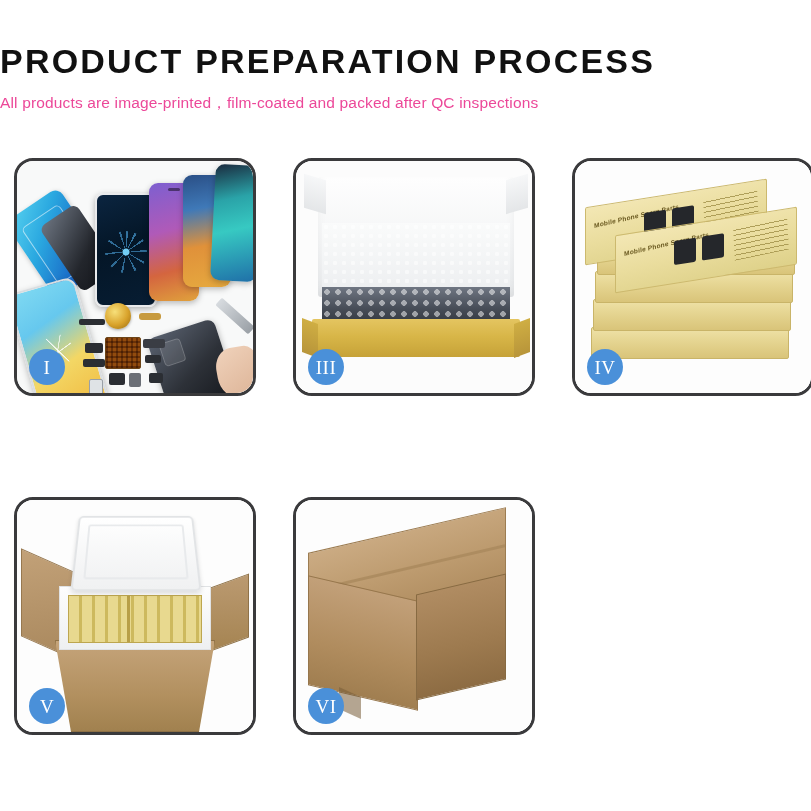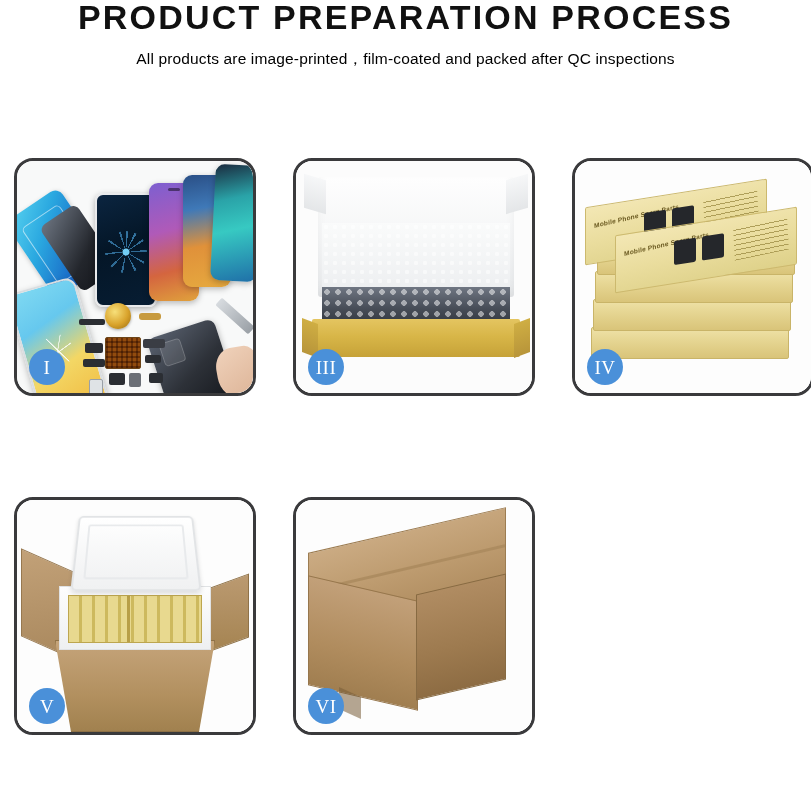--- a/index.html
+++ b/index.html
@@ -6,28 +6,28 @@
   body{
     width:811px;height:811px;
     background:#ffffff;
     font-family:"Liberation Sans", sans-serif;
     overflow:hidden;
     position:relative;
   }
   .page{width:811px;height:811px;position:relative;}
 
   
-  .header{width:100%;text-align:center;box-sizing:border-box;}
+  .header{width:100%;padding-top:44px;box-sizing:border-box;}
   .title{
     font-size:34px;font-weight:700;color:#111;
     letter-spacing:2.2px;line-height:1;margin:0;
     white-space:nowrap;
   }
   .subtitle{
-    font-size:15.5px;font-weight:400;color:#000000;
+    font-size:15.5px;font-weight:400;color:#ec4899;
     letter-spacing:.15px;margin:15px 0 0 0;white-space:nowrap;
   }
 
   
   .grid{
     position:absolute;left:14px;top:158px;
     width:783px;
     display:grid;
     grid-template-columns:repeat(3,242px);
     grid-template-rows:repeat(2,238px);

